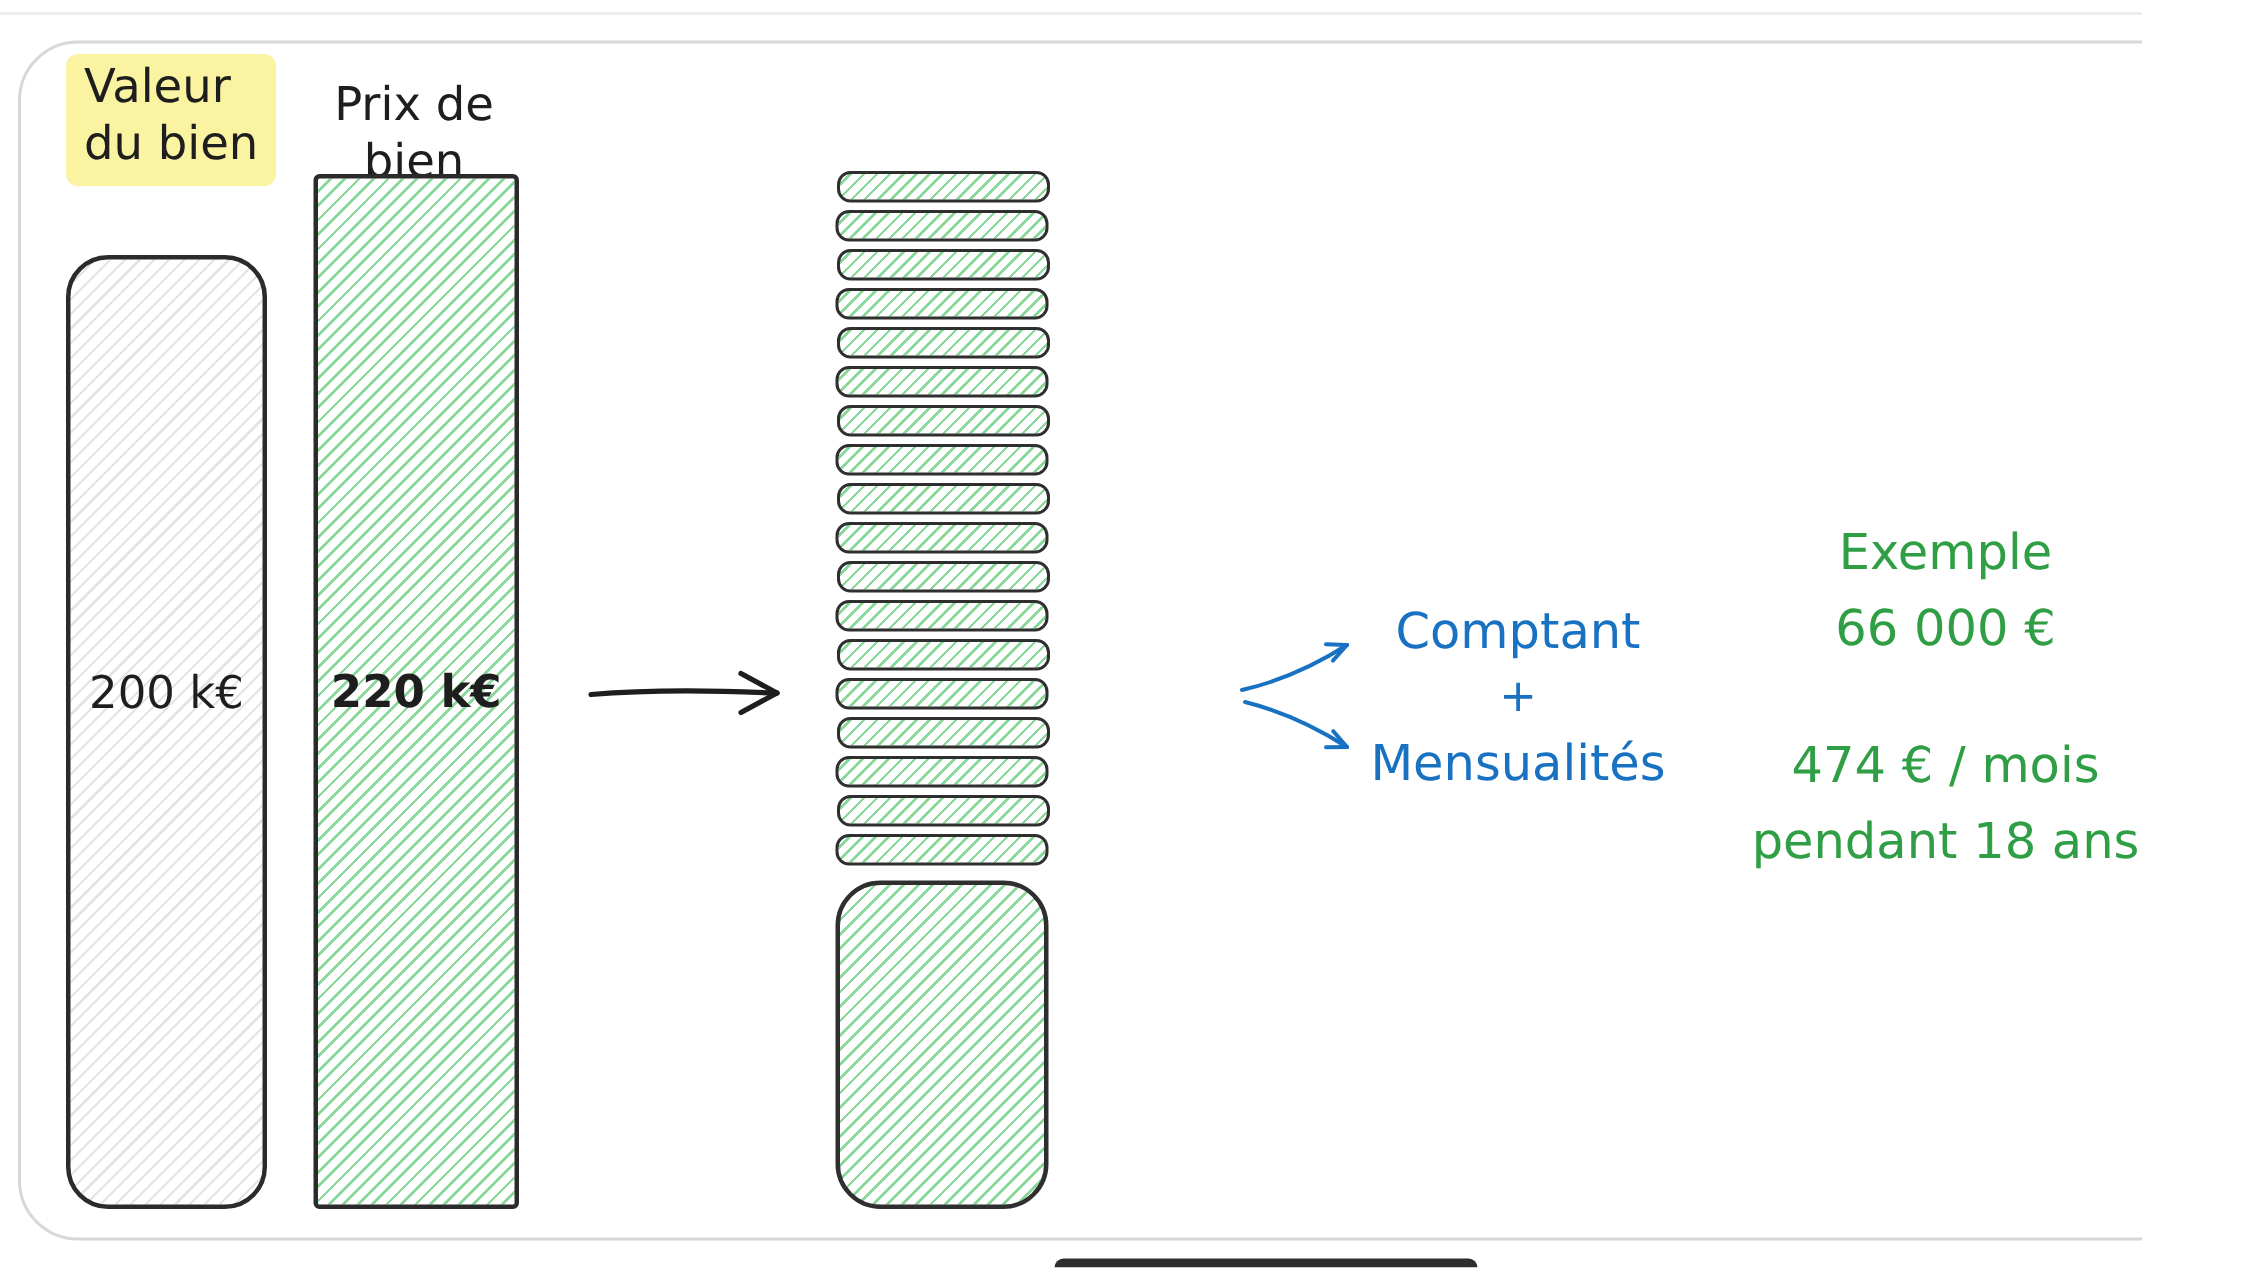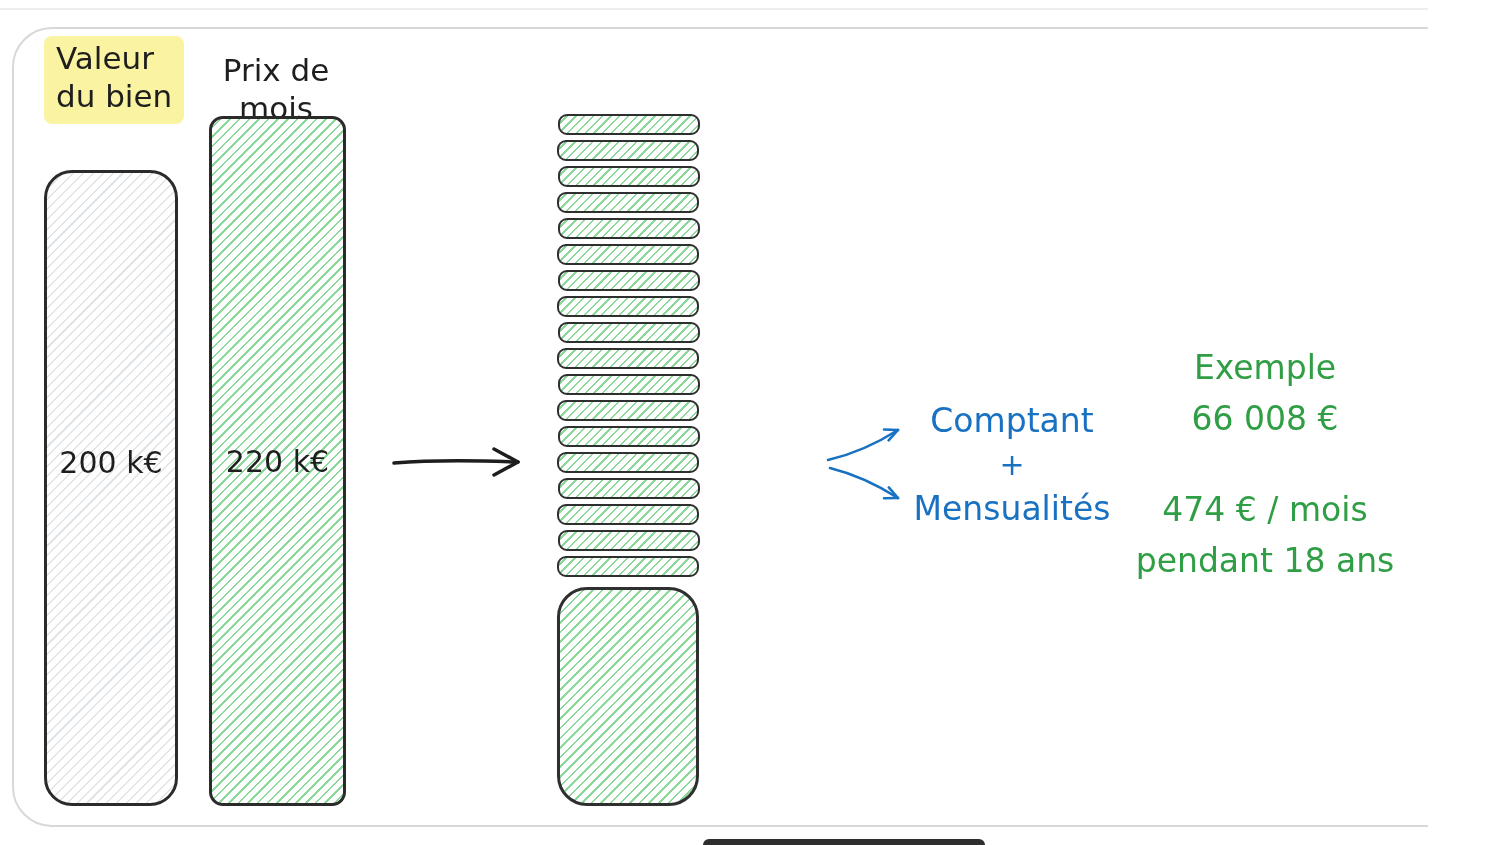--- a/index.html
+++ b/index.html
@@ -19,62 +19,62 @@
     background: #2e2e2e; border-radius: 6px; }
 
   .hl-label { position: absolute; left: 44px; top: 36px; background: #faf3a1; border-radius: 8px;
     padding: 4px 12px 8px; font-size: 31px; line-height: 1.22; }
   .pv-label { position: absolute; left: 198px; top: 52px; width: 156px; font-size: 31px;
     line-height: 1.22; text-align: center; }
 
   .bar { position: absolute; border: 3px solid #2b2b2b; display: flex; align-items: center; justify-content: center; }
   .bar-gray { left: 44px; top: 170px; width: 134px; height: 636px; border-radius: 28px;
     background-image: repeating-linear-gradient(-45deg, rgba(0,0,0,0) 0 5.5px, #e2e5e8 5.5px 7px); }
-  .bar-green { left: 209px; top: 116px; width: 137px; height: 690px; border-radius: 14px;
-    background-image: repeating-linear-gradient(-45deg, rgba(0,0,0,0) 0 5px, #8ad99b 5px 6.8px); }
+  .bar-green { left: 209px; top: 116px; width: 137px; height: 690px; border-radius: 4px;
+    background-image: repeating-linear-gradient(-45deg, rgba(0,0,0,0) 0 5px, #8ad99b 5px 6.8px); font-weight: bold; }
   .bar-value { font-size: 30px; color: #1e1e1e; white-space: nowrap; }
   .bar-gray .bar-value { transform: translateY(-26px); }
 
   .slices { position: absolute; left: 557px; top: 114px; width: 142px;
     display: flex; flex-direction: column; gap: 5px; }
   .slice { height: 21px; border: 2px solid #2f2f2f; border-radius: 9px;
     background-image: repeating-linear-gradient(-45deg, rgba(0,0,0,0) 0 4.5px, #8ad99b 4.5px 6.2px); }
   .slice:nth-child(odd) { transform: translateX(1px); }
   .big-block { position: absolute; left: 557px; top: 587px; width: 142px; height: 219px;
     border: 3px solid #2f2f2f; border-radius: 30px;
     background-image: repeating-linear-gradient(-45deg, rgba(0,0,0,0) 0 5px, #8ad99b 5px 6.8px); }
 
   .arrow-svg { position: absolute; left: 390px; top: 440px; }
   .fork-svg  { position: absolute; left: 824px; top: 406px; }
 
   .blue-group { position: absolute; left: 896px; top: 398px; width: 232px; text-align: center;
     color: #1971c2; font-size: 33px; line-height: 1.4; }
   .blue-group .plus { font-size: 30px; }
 
-  .green-group { position: absolute; left: 1100px; top: 342px; width: 330px; text-align: center;
+  .green-group { position: absolute; left: 1132px; top: 342px; width: 330px; text-align: center;
     color: #2f9e44; font-size: 33px; line-height: 1.55; }
   .green-group .spacer { height: 40px; }
 </style>
 </head>
 <body>
 
 <div class="canvas">
 
   <div class="outer-line"></div>
   <div class="frame"></div>
   <div class="bottom-notch"></div>
 
   <div class="hl-label">
     <div>Valeur</div>
     <div>du bien</div>
   </div>
 
   <div class="pv-label">
     <div>Prix de</div>
-    <div>mois</div>
+    <div>bien</div>
   </div>
 
   <div class="bar bar-gray">
     <span class="bar-value">200 k€</span>
   </div>
   <div class="bar bar-green">
     <span class="bar-value">220 k€</span>
   </div>
 
   <svg class="arrow-svg" width="140" height="45" viewBox="0 0 140 45">
@@ -115,19 +115,19 @@
   </svg>
 
   <div class="blue-group">
     <div>Comptant</div>
     <div class="plus">+</div>
     <div>Mensualités</div>
   </div>
 
   <div class="green-group">
     <div>Exemple</div>
-    <div>66 008 €</div>
+    <div>66 000 €</div>
     <div class="spacer"></div>
     <div>474 € / mois</div>
     <div>pendant 18 ans</div>
   </div>
 
 </div>
 
 </body></html>

